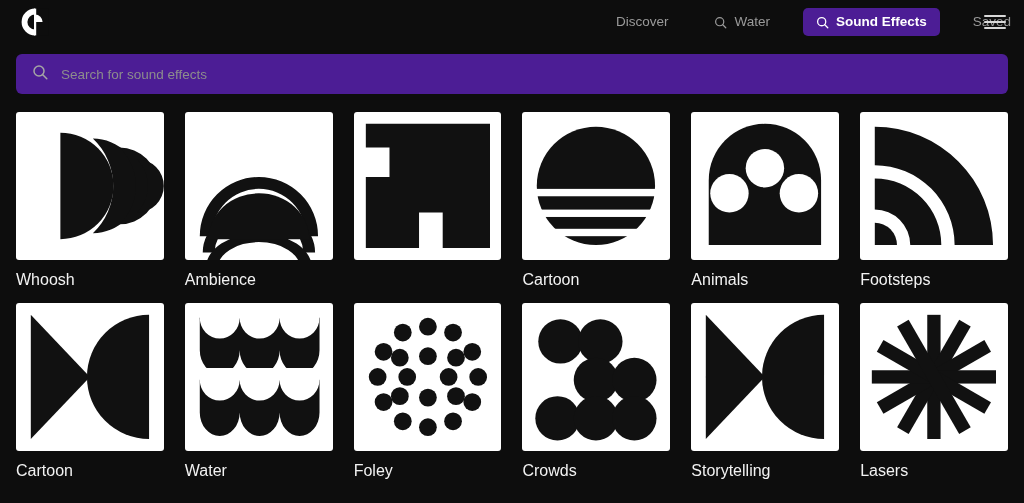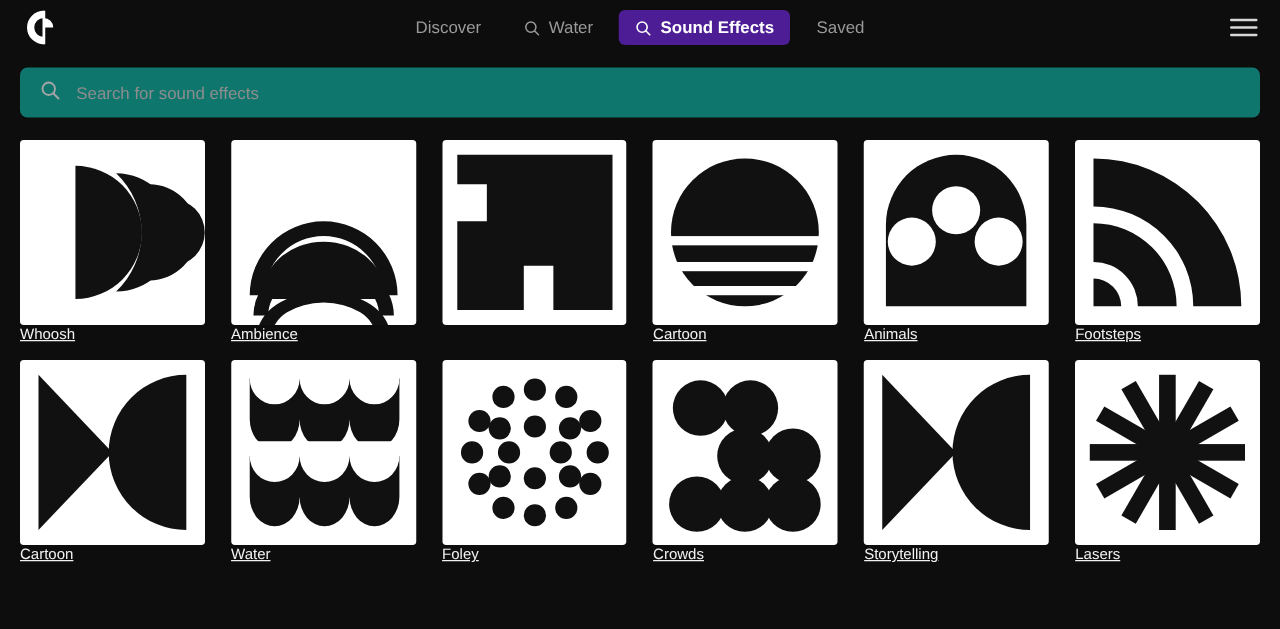--- a/index.html
+++ b/index.html
@@ -22,22 +22,22 @@
     left: 20px; top: 7px;
     width: 30px; height: 30px;
     display: flex; align-items: center; justify-content: center;
   }
   .nav {
     position: absolute;
     left: 0; right: 0; top: 0;
     height: 44px;
     display: flex;
     align-items: center;
-    justify-content: center;
-    gap: 8px;
+    justify-content: flex-end;
+    gap: 20px;
   }
   .nav-item {
     display: flex;
     align-items: center;
     gap: 7px;
     padding: 7px 13px;
     border-radius: 5px;
     font-size: 13.5px;
     color: #9a9a9a;
     white-space: nowrap;
@@ -60,21 +60,21 @@
   }
   .menu-btn span {
     display: block; height: 2px; width: 22px;
     background: #d8d8d8; border-radius: 1px;
   }
 
   
   .search-wrap { padding: 10px 16px 0 16px; }
   .search-bar {
     height: 40px;
-    background: #0f766e;
+    background: #4c1d95;
     border-radius: 6px;
     display: flex;
     align-items: center;
     padding: 0 16px;
     gap: 13px;
     cursor: text;
   }
   .search-bar input {
     flex: 1;
     background: transparent;
@@ -97,25 +97,25 @@
   .card { width: 100%; cursor: pointer; }
   .tile {
     width: 100%;
     aspect-ratio: 1 / 1;
     background: #ffffff;
     border-radius: 3px;
     overflow: hidden;
   }
   .tile svg { display: block; width: 100%; height: 100%; }
   .card-label {
-    font-size: 12px;
+    margin-top: 10px;
+    font-size: 16px;
     color: #f2f2f2;
     line-height: 1.2;
     white-space: nowrap;
-    text-decoration: underline;
   }
 </style>
 </head>
 <body>
 
 <div class="header">
 
   <div class="logo">
     <svg viewBox="0 0 30 30" aria-hidden="true">
       <path d="M15 1.6 A13.4 13.4 0 1 0 15 28.4 L15 22.6 A7.6 7.6 0 1 1 15 7.4 Z" fill="#ffffff"></path>

